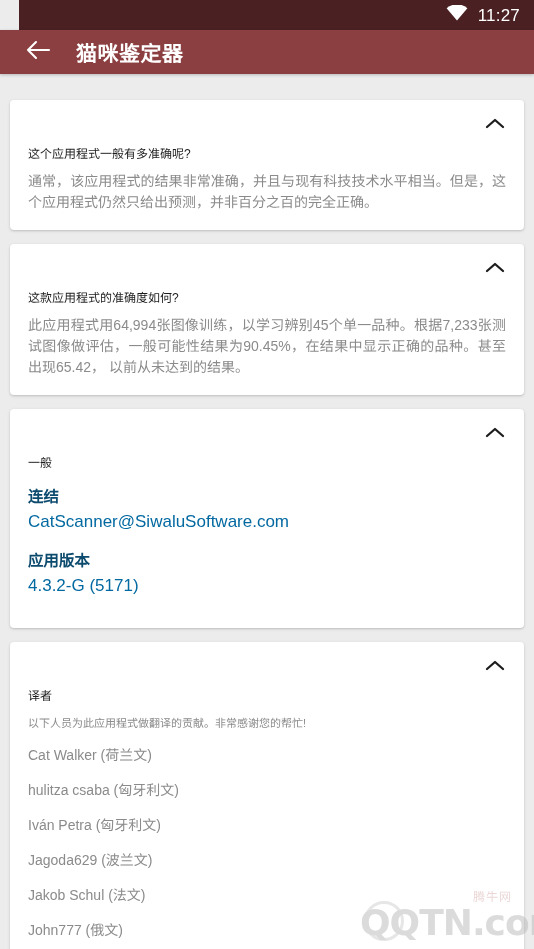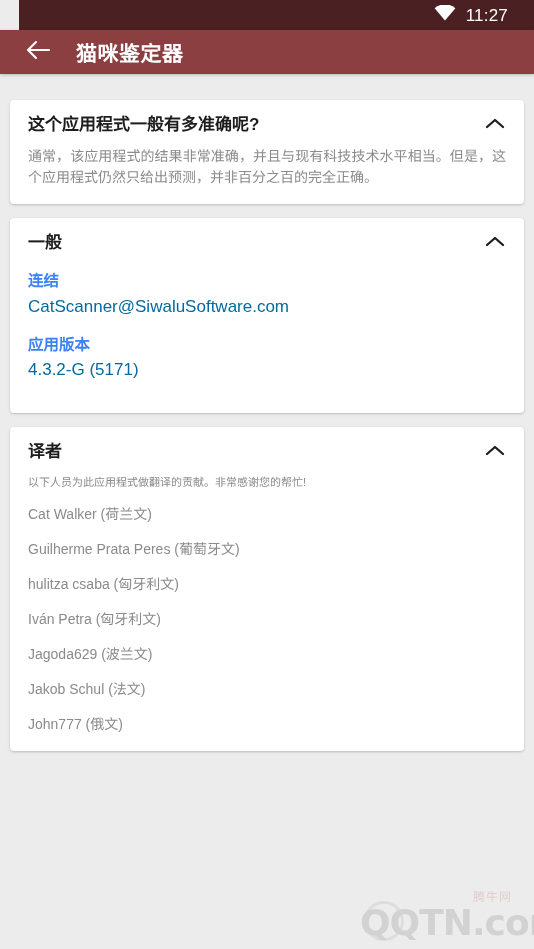--- a/index.html
+++ b/index.html
@@ -8,21 +8,21 @@
     font-family:"Liberation Sans","DejaVu Sans",sans-serif;
     background:#ececec;
     overflow:hidden;
   }
   .screen { width:534px; height:949px; position:relative; background:#ececec; }
 
   
   .status-bar {
     height:30px; background:#4a2023;
     display:flex; align-items:center; justify-content:flex-end;
-    padding:0 26px; gap:10px;margin-left:19px;
+    padding:0 14px; gap:10px;margin-left:19px;
   }
   .wifi-icon { display:block; }
   .status-time {
     color:#ffffff; font-size:17px; font-weight:400;
     letter-spacing:.2px; line-height:1;
   }
 
   
   .app-bar {
     height:44px; background:#8c3f41;
@@ -50,35 +50,35 @@
     background:#ffffff; border-radius:4px;
     box-shadow:0 1px 2px rgba(0,0,0,.14), 0 1px 4px rgba(0,0,0,.07);
     margin-bottom:14px;
     padding:14px 18px 16px 18px;
   }
   .card-header {
     display:flex; align-items:flex-start; justify-content:space-between;
     cursor:pointer; gap:10px;
   }
   .card-title {
-    font-size:17px; font-weight:700; color:#1d1d1d;
-    line-height:1.35; flex:1 1 auto;
+    font-size:12px; font-weight:400; color:#1d1d1d;
+    line-height:1.35; flex:1 1 auto;margin-top:32px;
   }
   .chevron { flex:0 0 auto; margin-top:3px; }
 
   .card-body {
     font-size:14px; color:#8b8b8b; line-height:1.52;
     margin-top:9px; text-align:justify;
   }
 
   
   .info-row { margin-top:14px; }
   .info-row:first-of-type { margin-top:12px; }
   .info-label {
-    font-size:15.5px; font-weight:700; color:#3b82f6; line-height:1.5;
+    font-size:15.5px; font-weight:700; color:#0c4a6e; line-height:1.5;
   }
   .info-value {
     font-size:17px; color:#0369a1; line-height:1.5; margin-top:1px;
   }
 
   
   .translator-intro {
     font-size:11px; color:#8b8b8b; line-height:1.5; margin-top:10px;
   }
   .translator-item {
@@ -138,20 +138,31 @@
         <div class="card-title">这个应用程式一般有多准确呢?</div>
         <span class="chevron">
           <svg width="22" height="14" viewBox="0 0 22 14">
             <path d="M3 10 L11 3 L19 10" stroke="#1d1d1d" stroke-width="2.3" fill="none" stroke-linecap="round" stroke-linejoin="round"></path>
           </svg>
         </span>
       </div>
       <div class="card-body">通常，该应用程式的结果非常准确，并且与现有科技技术水平相当。但是，这个应用程式仍然只给出预测，并非百分之百的完全正确。</div>
     </div>
 
+    <div class="card">
+      <div class="card-header">
+        <div class="card-title">这款应用程式的准确度如何?</div>
+        <span class="chevron">
+          <svg width="22" height="14" viewBox="0 0 22 14">
+            <path d="M3 10 L11 3 L19 10" stroke="#1d1d1d" stroke-width="2.3" fill="none" stroke-linecap="round" stroke-linejoin="round"></path>
+          </svg>
+        </span>
+      </div>
+      <div class="card-body">此应用程式用64,994张图像训练，以学习辨别45个单一品种。根据7,233张测试图像做评估，一般可能性结果为90.45%，在结果中显示正确的品种。甚至出现65.42， 以前从未达到的结果。</div>
+    </div>
 
     <div class="card">
       <div class="card-header">
         <div class="card-title">一般</div>
         <span class="chevron">
           <svg width="22" height="14" viewBox="0 0 22 14">
             <path d="M3 10 L11 3 L19 10" stroke="#1d1d1d" stroke-width="2.3" fill="none" stroke-linecap="round" stroke-linejoin="round"></path>
           </svg>
         </span>
       </div>
@@ -175,21 +186,20 @@
         <div class="card-title">译者</div>
         <span class="chevron">
           <svg width="22" height="14" viewBox="0 0 22 14">
             <path d="M3 10 L11 3 L19 10" stroke="#1d1d1d" stroke-width="2.3" fill="none" stroke-linecap="round" stroke-linejoin="round"></path>
           </svg>
         </span>
       </div>
       <div class="translator-intro">以下人员为此应用程式做翻译的贡献。非常感谢您的帮忙!</div>
 
       <div class="translator-item">Cat Walker (荷兰文)</div>
-      <div class="translator-item">Guilherme Prata Peres (葡萄牙文)</div>
       <div class="translator-item">hulitza csaba (匈牙利文)</div>
       <div class="translator-item">Iván Petra (匈牙利文)</div>
       <div class="translator-item">Jagoda629 (波兰文)</div>
       <div class="translator-item">Jakob Schul (法文)</div>
       <div class="translator-item">John777 (俄文)</div>
 
     </div>
 
   </div>
 

